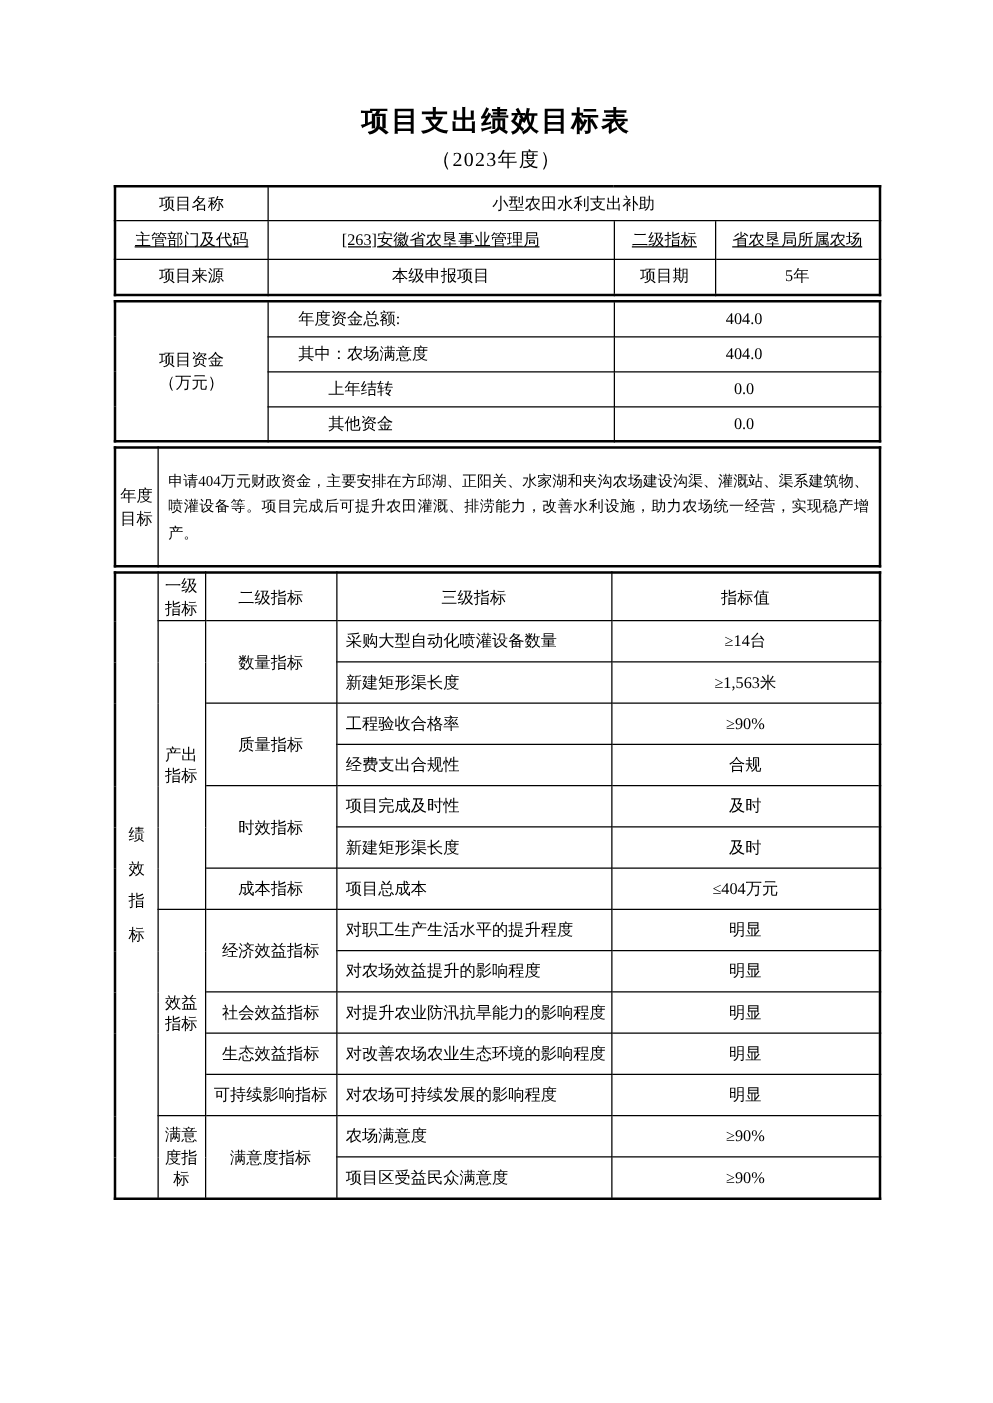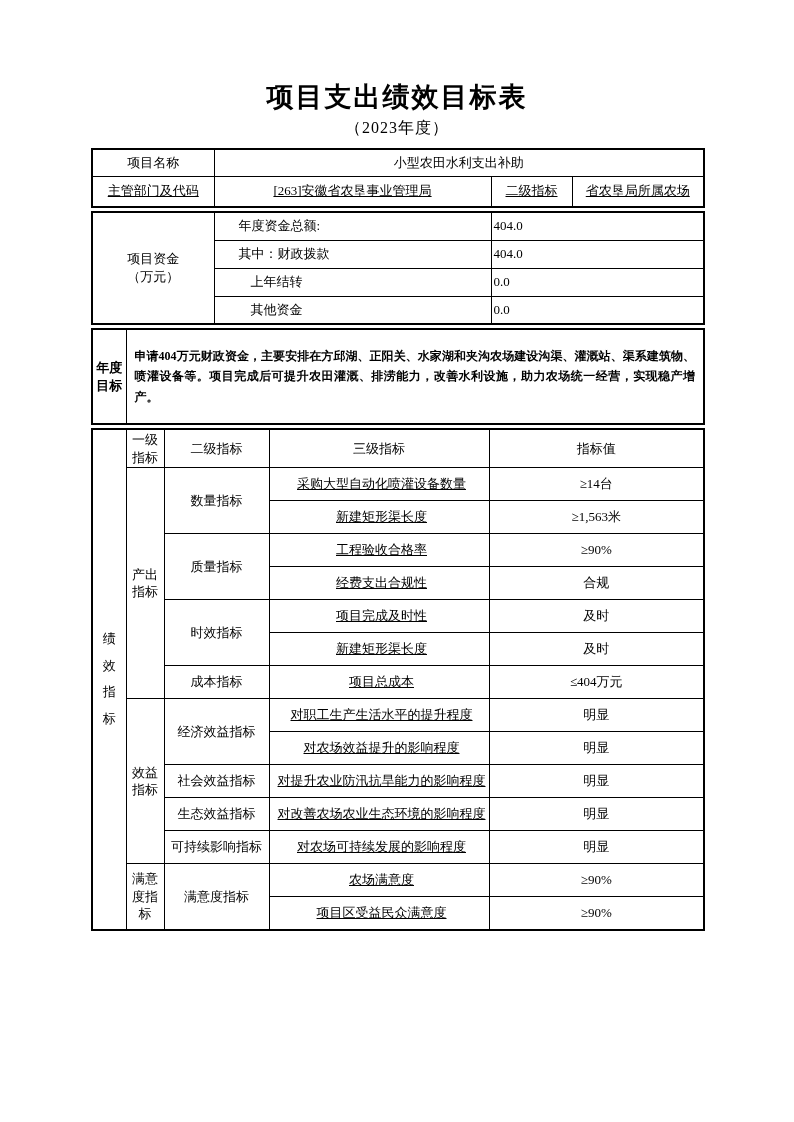--- a/index.html
+++ b/index.html
@@ -2,49 +2,49 @@
 <html><head>
 <meta charset="utf-8">
 <style>
   html,body { margin:0; padding:0; background:#fff; }
   .page {
     position:relative; width:794px; height:1122px; background:#ffffff;
     font-family:"Liberation Serif","DejaVu Serif",serif; color:#000;
     overflow:hidden; margin:0 auto;
   }
   .title {
-    padding-top:84px; text-align:center; font-size:27px; font-weight:bold;
+    padding-top:84px; text-align:center; font-size:22px; font-weight:bold;
     letter-spacing:2px; line-height:26px;
   }
   .subtitle { text-align:center; font-size:16px; margin-top:8px; letter-spacing:1px; }
   .tables { width:612px; margin:9px auto 0; }
   table {
     border-collapse:collapse; table-layout:fixed; width:612px;
     border:2px solid #000;
   }
   table + table { margin-top:3px; }
   td {
     border:1px solid #000; font-size:13px; text-align:center;
     vertical-align:middle; padding:1px 2px; overflow:hidden; line-height:1.35;
   }
   
   .rowA1 { height:27px; } .rowA2 { height:31px;text-decoration:underline; } .rowA3 { height:29px; }
   .rowB  { height:28px; }
-  .rowC  { height:68px;font-weight:bold; }
+  .rowC  { height:68px; }
   .rowDh { height:35px; } .rowD { height:33px; }
   .flabel { text-align:left; padding-left:24px; }
-  .findent { padding-left:36px; }
-  .fvalue { text-align:left; padding-right:6px; }
+  .findent { padding-left:48px; }
+  .fvalue { text-align:center; padding-right:6px; }
   .goal-text {
     text-align:justify; font-size:12px; padding:16px 8px; line-height:1.7;
     word-break:break-all;
   }
   .wrap { word-break:break-all; }
   .vlabel-inner { width:14px; margin:13px auto; line-height:2.05; word-break:break-all; }
-  .l3 { text-align:center; padding-left:7px;text-decoration:underline; }
+  .l3 { text-align:left; padding-left:7px; }
 </style>
 </head>
 <body>
 
 <div class="page">
 
   <div class="title">项目支出绩效目标表</div>
   <div class="subtitle">（2023年度）</div>
 
   <div class="tables">
@@ -59,41 +59,47 @@
       <tbody>
           <tr class="rowA1">
         <td>项目名称</td>
         <td colspan="3">小型农田水利支出补助</td>
       </tr>
       <tr class="rowA2">
         <td>主管部门及代码</td>
         <td>[263]安徽省农垦事业管理局</td>
         <td>二级指标</td>
         <td>省农垦局所属农场</td>
+      </tr>
+      <tr class="rowA3">
+        <td>项目来源</td>
+        <td>本级申报项目</td>
+        <td>项目期</td>
+        <td>5年</td>
       </tr>
     </tbody>
       </table>
 
     <table>
       <colgroup>
           <col style="width:122px">
           <col style="width:277px">
           <col style="width:213px">
         </colgroup>
       <tbody>
           <tr class="rowB">
         <td rowspan="4">
           <div>项目资金</div>
           <div>（万元）</div>
         </td>
         <td class="flabel">年度资金总额:</td>
         <td class="fvalue">404.0</td>
       </tr>
       <tr class="rowB">
-        <td class="flabel">其中：财政拨款</td>
+        <td class="flabel">其中：农场满意度</td>
         <td class="fvalue">404.0</td>
       </tr>
       <tr class="rowB">
         <td class="flabel findent">上年结转</td>
         <td class="fvalue">0.0</td>
       </tr>
       <tr class="rowB">
         <td class="flabel findent">其他资金</td>
         <td class="fvalue">0.0</td>
       </tr>

